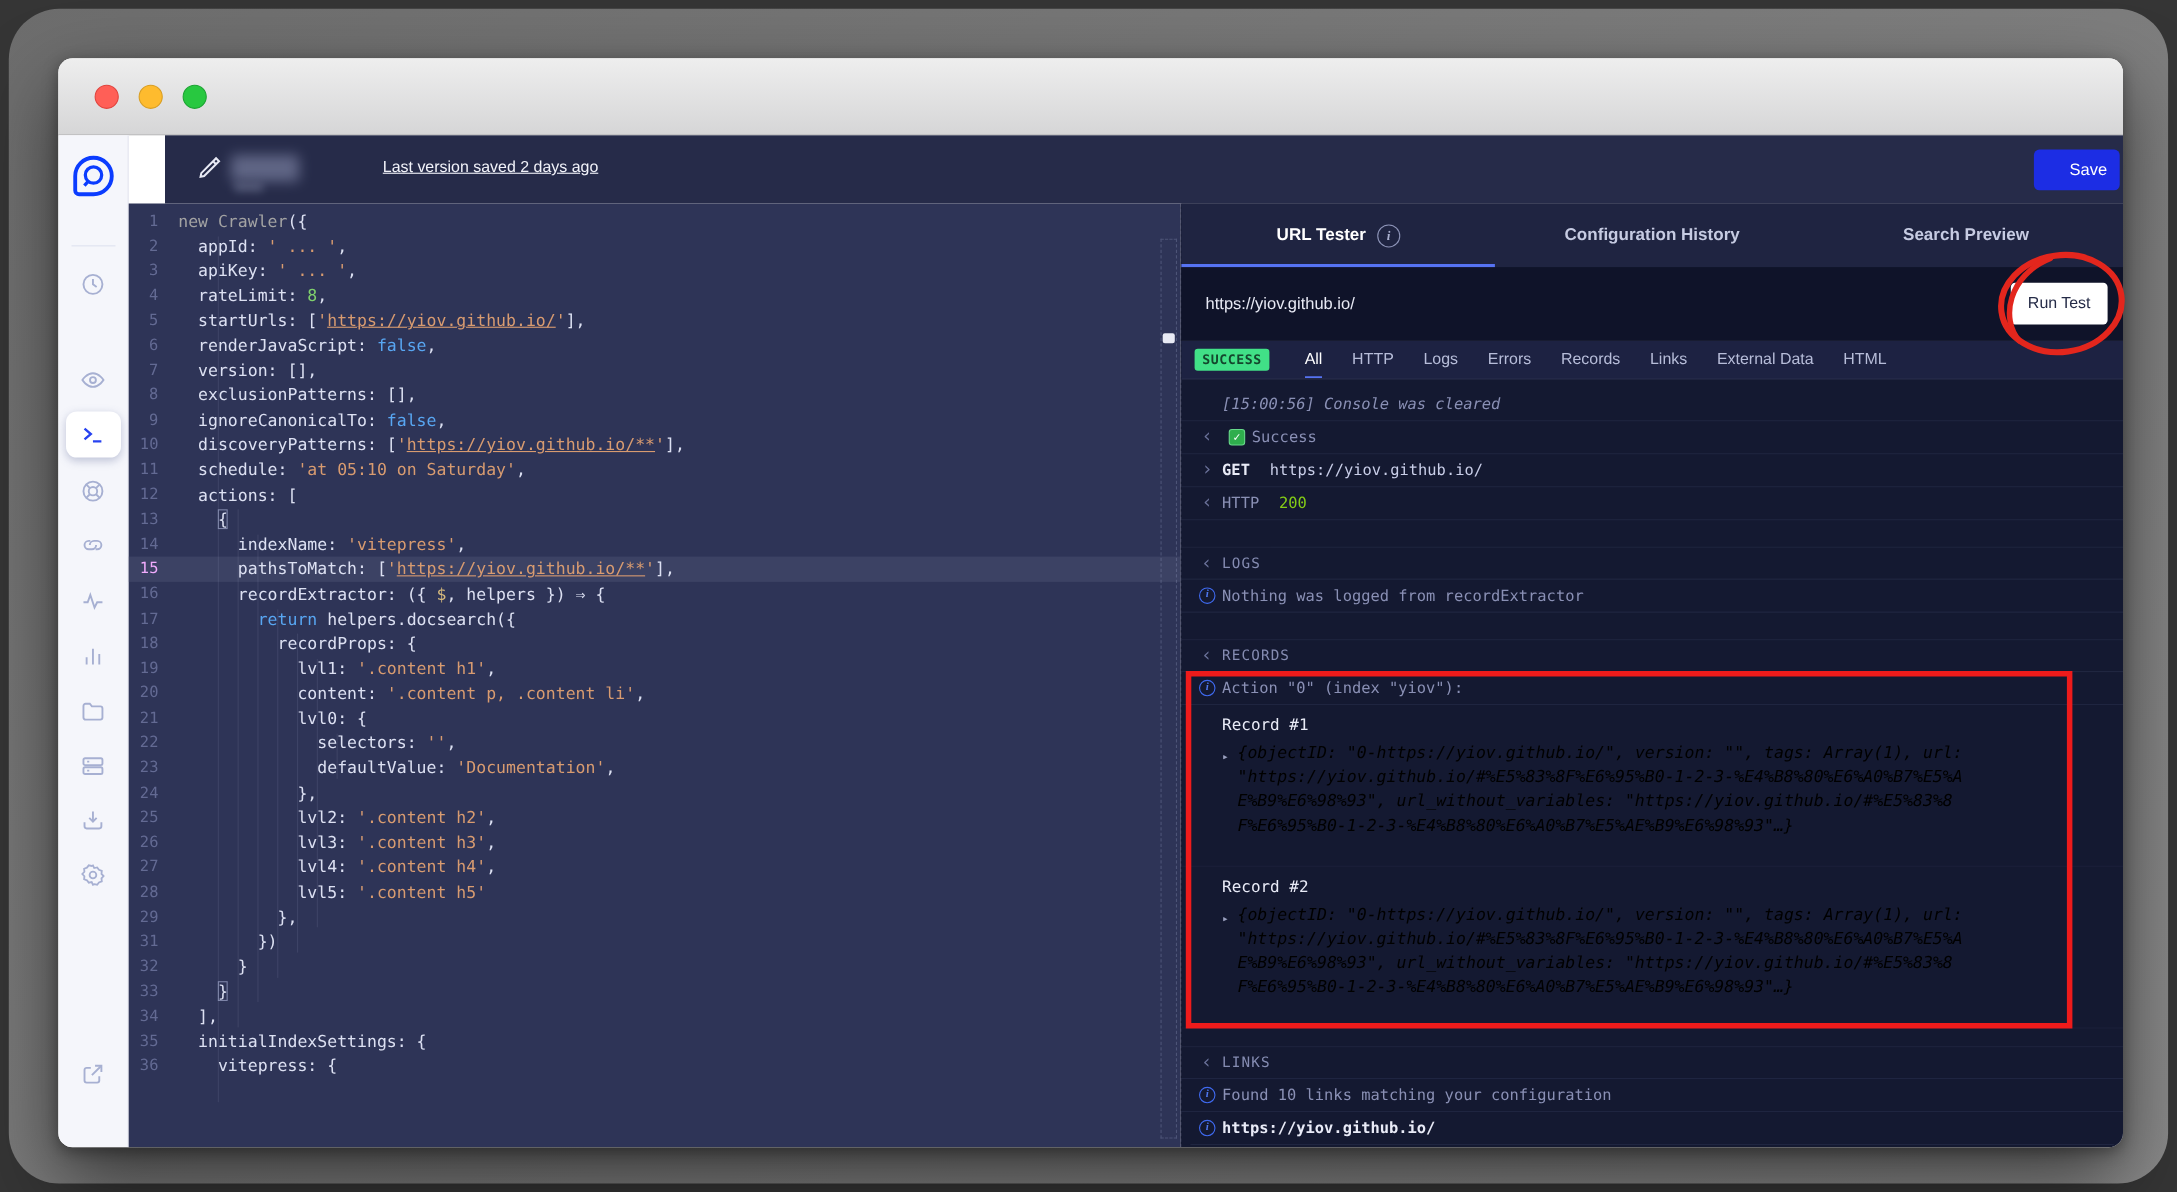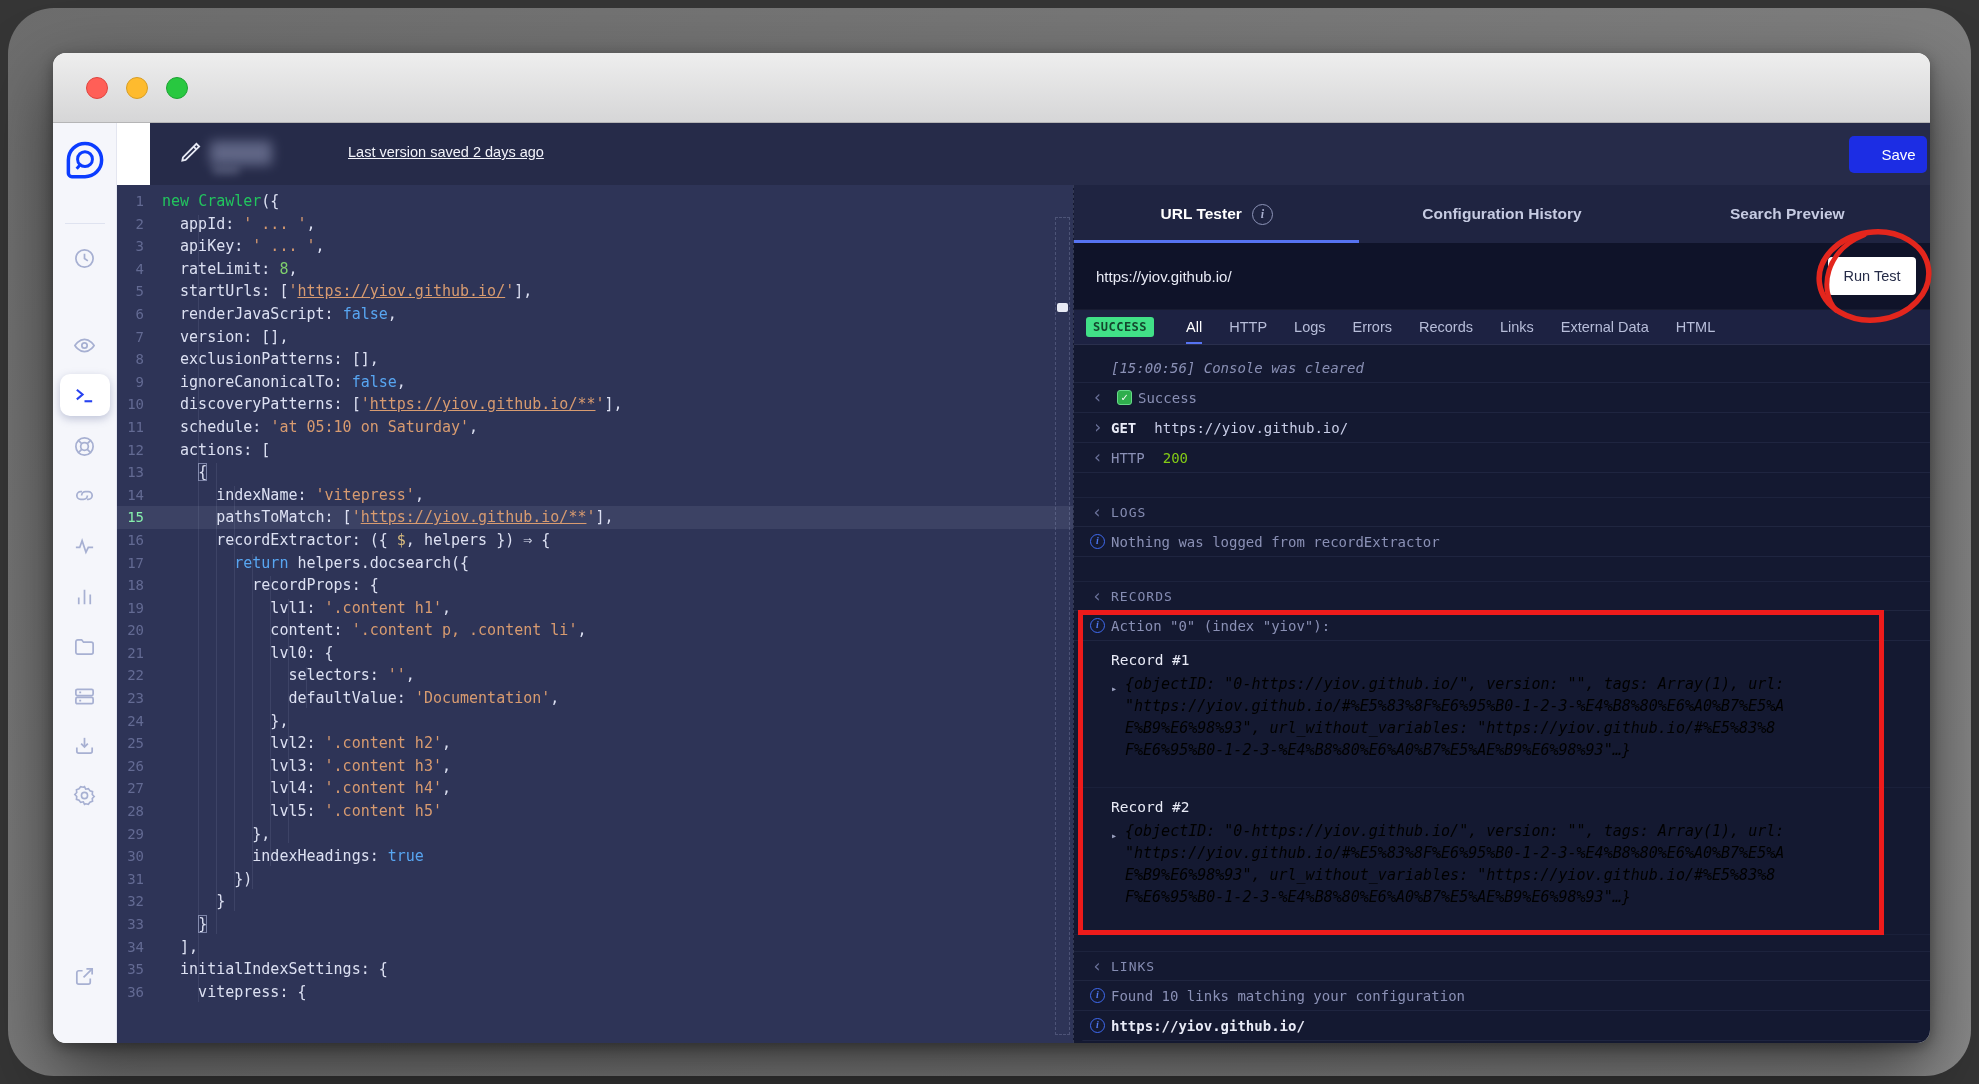--- a/index.html
+++ b/index.html
@@ -43,24 +43,24 @@
               border-radius:5px; background:#1c2de4; color:#fff; font-size:15px;
               font-family:"Liberation Sans",sans-serif; cursor:pointer;padding-left:21px; }
   .workrow { display:flex; flex:1; min-height:0; }
   
   .editor { width:956px; flex:none; background:#2e3457; position:relative; overflow:hidden;
             font-family:"DejaVu Sans Mono", monospace; }
   .code-lines { position:absolute; left:0; top:5px; right:0; }
   .cl { display:flex; height:22.6px; line-height:22.6px; font-size:15px; white-space:pre; position:relative; }
   .cl.active { background:#3c4264; }
   .ln { width:45px; text-align:right; padding-right:18px; color:#636a93; flex:none; font-size:14px; }
-  .cl.active .ln { color:#86efac; }
+  .cl.active .ln { color:#f0abfc; }
   .ct { color:#dce0f2; }
   .c-p { color:#dce0f2; }
-  .c-k { color:#22c55e;text-align:right; }
+  .c-k { color:#a3a3a3;text-align:right; }
   .c-r { color:#58a6f2; }
   .c-s { color:#d89b70; }
   .c-u { color:#d89b70; text-decoration:underline; }
   .c-n { color:#7fcf6d; }
   .c-b { color:#58a6f2; }
   .c-d { color:#d7ba7d; }
   .c-x { outline:1px solid #7d84a8; outline-offset:-1px; }
   .guide { position:absolute; width:1px; background:rgba(200,208,240,.10); }
   .scrolltrack { position:absolute; right:3px; top:32px; bottom:8px; width:15px;
                  border:1px dashed rgba(170,178,215,.25); }
@@ -255,21 +255,20 @@
               <div class="cl"><span class="ln">20</span><span class="ct"><span class="c-p">            content: </span><span class="c-s">'.content p, .content li'</span><span class="c-p">,</span></span></div>
               <div class="cl"><span class="ln">21</span><span class="ct"><span class="c-p">            lvl0: {</span></span></div>
               <div class="cl"><span class="ln">22</span><span class="ct"><span class="c-p">              selectors: </span><span class="c-s">''</span><span class="c-p">,</span></span></div>
               <div class="cl"><span class="ln">23</span><span class="ct"><span class="c-p">              defaultValue: </span><span class="c-s">'Documentation'</span><span class="c-p">,</span></span></div>
               <div class="cl"><span class="ln">24</span><span class="ct"><span class="c-p">            },</span></span></div>
               <div class="cl"><span class="ln">25</span><span class="ct"><span class="c-p">            lvl2: </span><span class="c-s">'.content h2'</span><span class="c-p">,</span></span></div>
               <div class="cl"><span class="ln">26</span><span class="ct"><span class="c-p">            lvl3: </span><span class="c-s">'.content h3'</span><span class="c-p">,</span></span></div>
               <div class="cl"><span class="ln">27</span><span class="ct"><span class="c-p">            lvl4: </span><span class="c-s">'.content h4'</span><span class="c-p">,</span></span></div>
               <div class="cl"><span class="ln">28</span><span class="ct"><span class="c-p">            lvl5: </span><span class="c-s">'.content h5'</span></span></div>
               <div class="cl"><span class="ln">29</span><span class="ct"><span class="c-p">          },</span></span></div>
-              <div class="cl"><span class="ln">30</span><span class="ct"><span class="c-p">          indexHeadings: </span><span class="c-b">true</span></span></div>
               <div class="cl"><span class="ln">31</span><span class="ct"><span class="c-p">        })</span></span></div>
               <div class="cl"><span class="ln">32</span><span class="ct"><span class="c-p">      }</span></span></div>
               <div class="cl"><span class="ln">33</span><span class="ct"><span class="c-p">    </span><span class="c-x">}</span></span></div>
               <div class="cl"><span class="ln">34</span><span class="ct"><span class="c-p">  ],</span></span></div>
               <div class="cl"><span class="ln">35</span><span class="ct"><span class="c-p">  initialIndexSettings: {</span></span></div>
               <div class="cl"><span class="ln">36</span><span class="ct"><span class="c-p">    vitepress: {</span></span></div>
             </div>
           <div id="guides">
               <div class="guide" style="left: 81.06px; top: 29.6px; height: 787px;"></div>
               <div class="guide" style="left: 99.12px; top: 278.2px; height: 470.6px;"></div>

